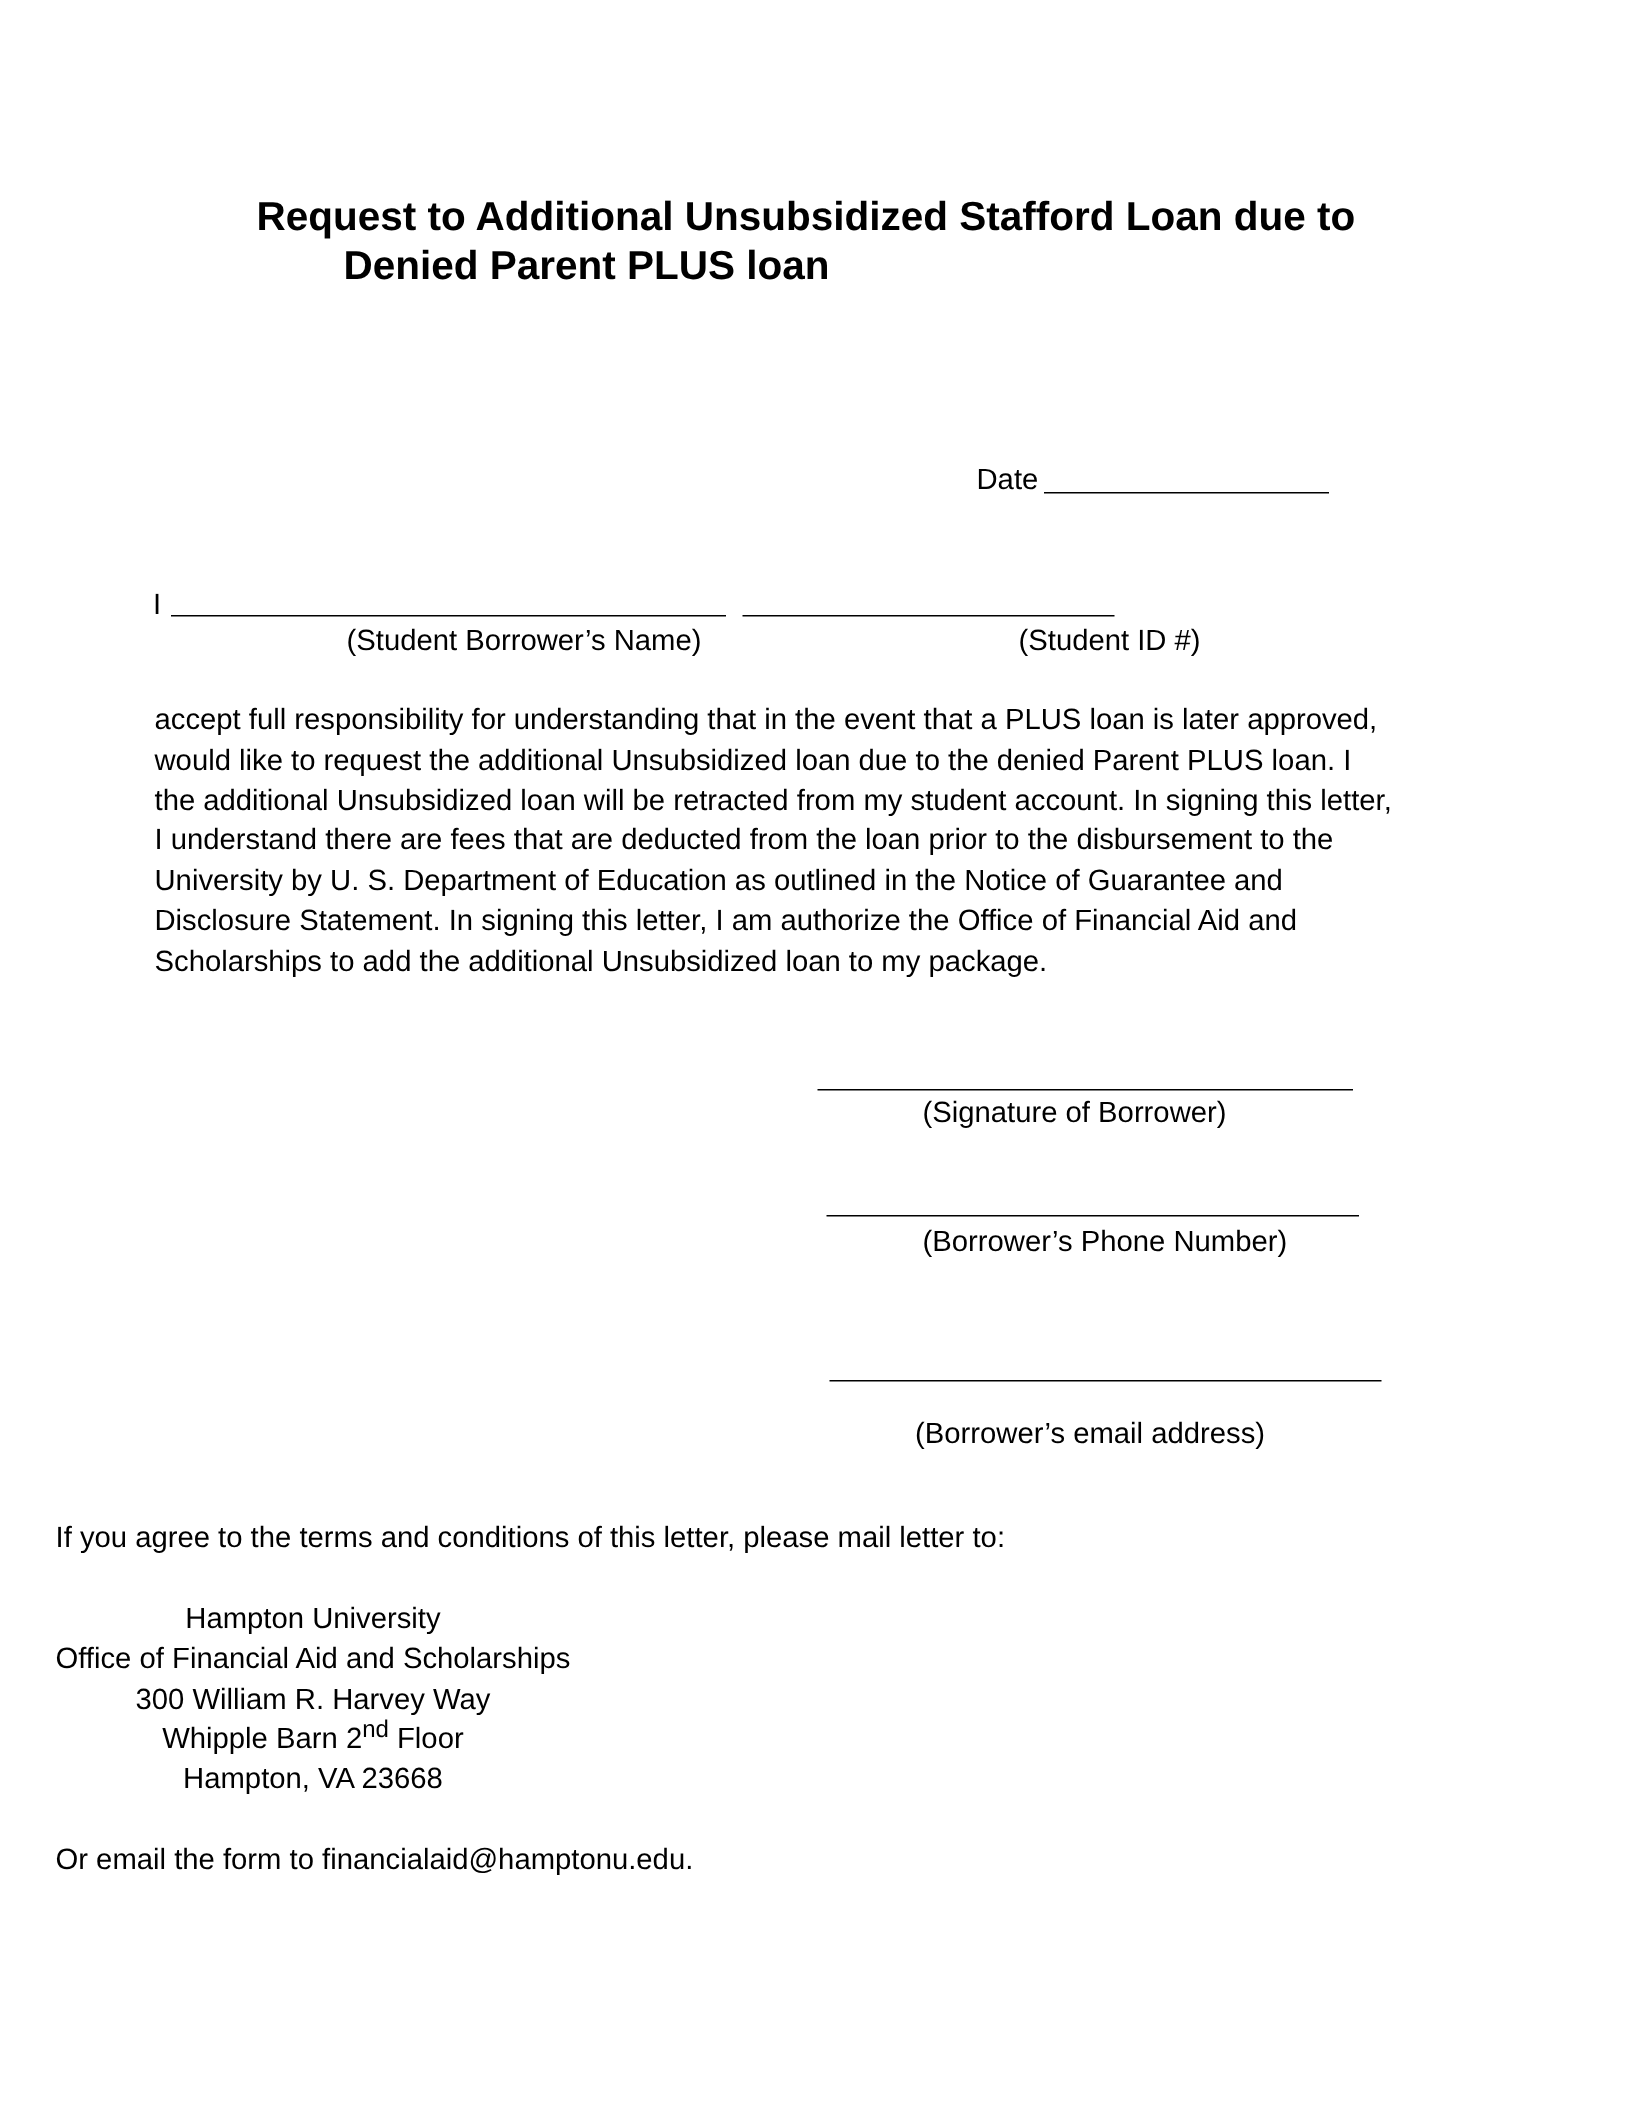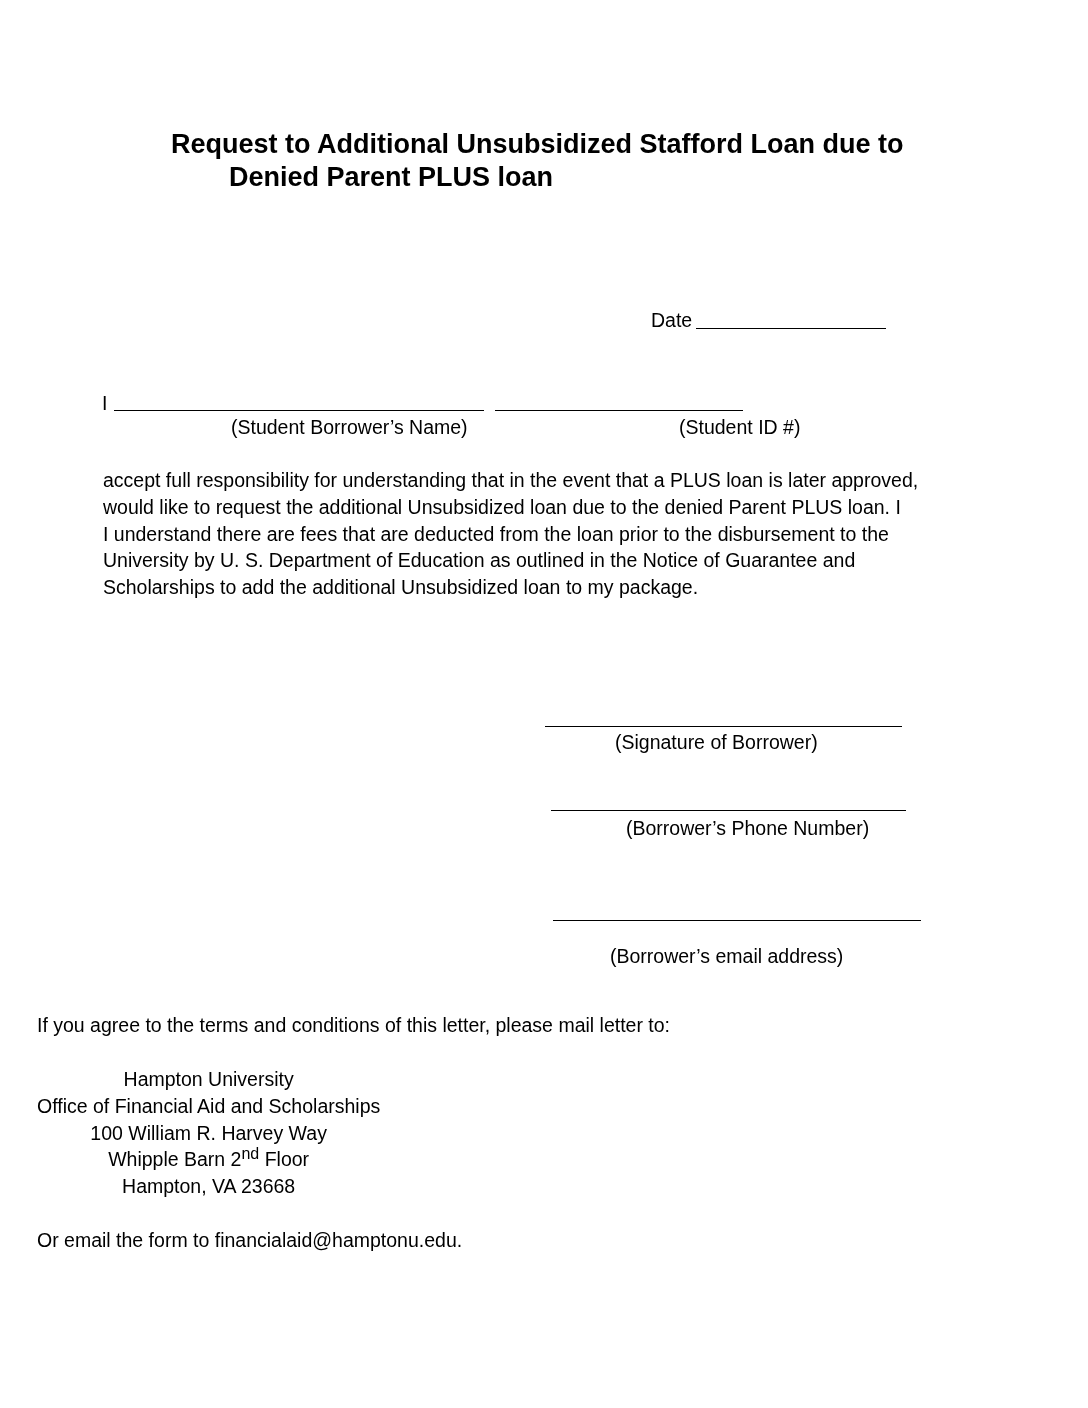--- a/index.html
+++ b/index.html
@@ -28,39 +28,41 @@
 
   <div class="abs txt" style="left:102px; top:390px;">I</div>
   <div class="line" style="left:114px; top:410px; width:370px;"></div>
   <div class="line" style="left:495px; top:410px; width:248px;"></div>
   <div class="abs txt" style="left:231px; top:414px;">(Student Borrower’s Name)</div>
   <div class="abs txt" style="left:679px; top:414px;">(Student ID #)</div>
 
   <div class="para">
     <div>accept full responsibility for understanding that in the event that a PLUS loan is later approved,</div>
     <div>would like to request the additional Unsubsidized loan due to the denied Parent PLUS loan. I</div>
+    <div>the additional Unsubsidized loan will be retracted from my student account. In signing this letter,</div>
     <div>I understand there are fees that are deducted from the loan prior to the disbursement to the</div>
     <div>University by U. S. Department of Education as outlined in the Notice of Guarantee and</div>
+    <div>Disclosure Statement. In signing this letter, I am authorize the Office of Financial Aid and</div>
     <div>Scholarships to add the additional Unsubsidized loan to my package.</div>
   </div>
 
   <div class="line" style="left:545px; top:726px; width:357px;"></div>
   <div class="abs txt" style="left:615px; top:729px;">(Signature of Borrower)</div>
 
   <div class="line" style="left:551px; top:810px; width:355px;"></div>
-  <div class="abs txt" style="left:615px; top:815px;margin-left:11px;">(Borrower’s Phone Number)</div>
+  <div class="abs txt" style="left:615px; top:815px;">(Borrower’s Phone Number)</div>
 
   <div class="line" style="left:553px; top:920px; width:368px;"></div>
   <div class="abs txt" style="left:610px; top:926px;margin-top:17px;">(Borrower’s email address)</div>
 
   <div class="abs txt" style="left:37px; top:1012px;">If you agree to the terms and conditions of this letter, please mail letter to:</div>
 
   <div class="addr">
     <div>Hampton University</div>
     <div>Office of Financial Aid and Scholarships</div>
-    <div>100 William R. Harvey Way</div>
+    <div>300 William R. Harvey Way</div>
     <div><span>Whipple Barn 2</span><sup>nd</sup><span> Floor</span></div>
     <div>Hampton, VA 23668</div>
   </div>
 
   <div class="abs txt" style="left:37px; top:1227px;">Or email the form to financialaid@hamptonu.edu.</div>
 
 </div>
 
 </body></html>

